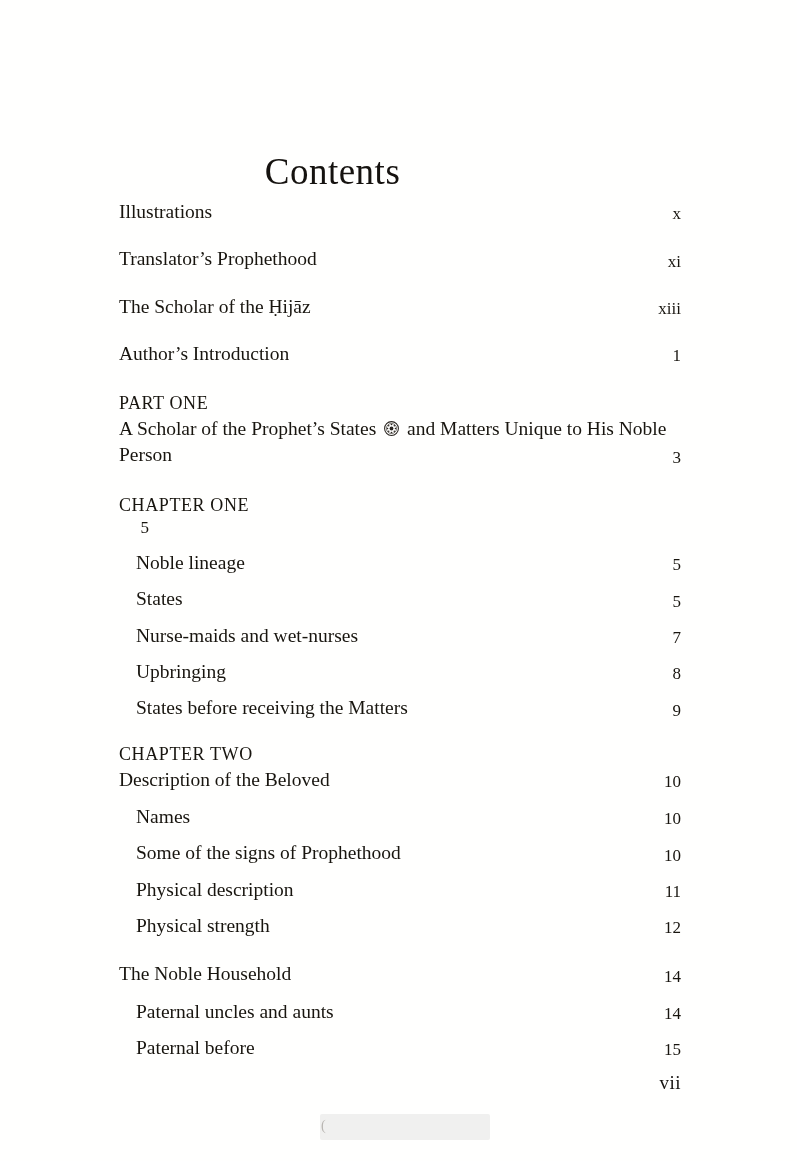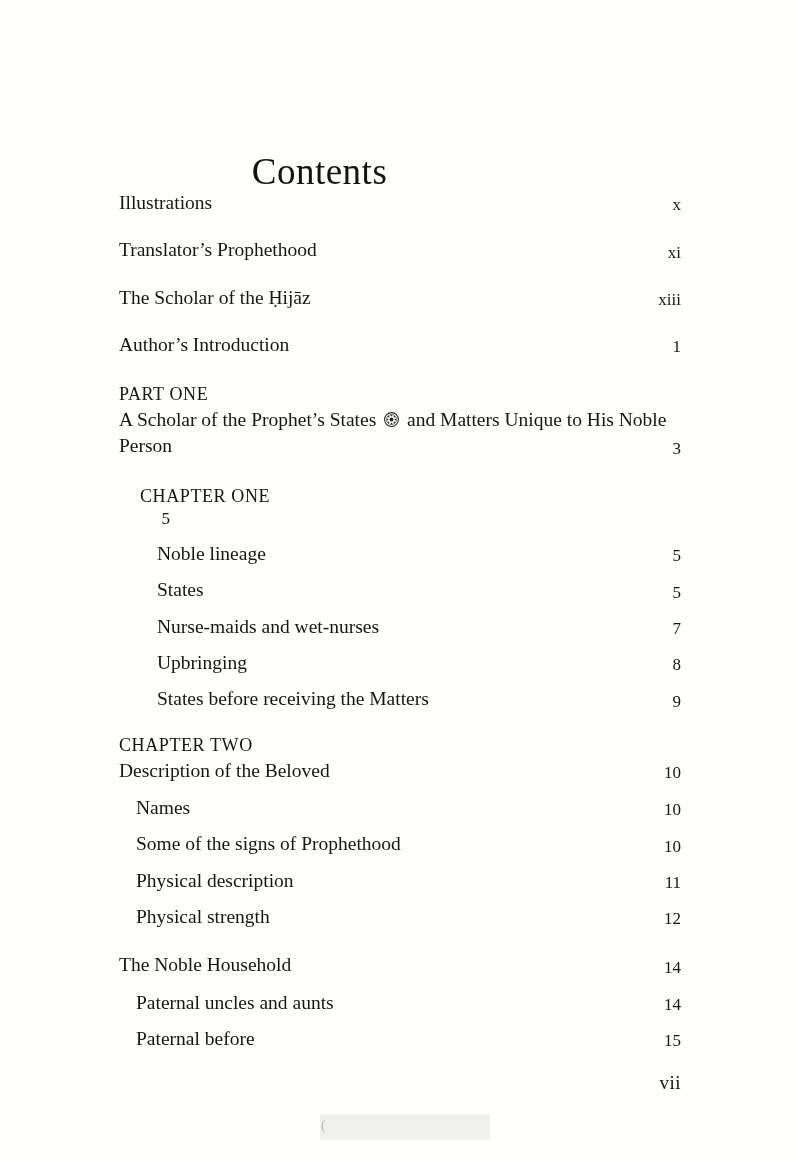--- a/index.html
+++ b/index.html
@@ -18,33 +18,33 @@
   .page {
     position: absolute;
     left: 0;
     top: 0;
     width: 797px;
     height: 1161px;
     background: #fffffe;
   }
   .toc-title {
     position: absolute;
-    left: 0;
+    left: 13px;
     top: 150px;
     width: 639px;
     text-align: center;
     font-size: 37px;
     font-weight: 400;
     letter-spacing: 0.5px;
     color: #15120f;
   }
   .toc-body {
     position: absolute;
     left: 119px;
-    top: 190px;
+    top: 199px;
     width: 562px;
   }
   .entry {
     position: relative;
     display: flex;
     align-items: flex-end;
     justify-content: space-between;
     width: 100%;
   }
   .entry .label {
@@ -192,21 +192,21 @@
             </svg>
           </span>
           <span>and Matters Unique to His Noble Person</span>
         </div>
       </div>
       <div style="display:flex; justify-content:flex-end; margin-top:-20px;">
         <span class="group-num">3</span>
       </div>
     </div>
 
-    <div class="group" style="margin-top:26px;margin-left:21px;">
+    <div class="group" style="margin-top:26px;">
       <div class="group-heading">CHAPTER ONE</div>
       <div class="entry">
         <span class="page-num">5</span>
       </div>
       <div class="sub sub-list">
         <div class="entry">
           <span class="label">Noble lineage</span>
           <span class="page-num">5</span>
         </div>
         <div class="entry">

